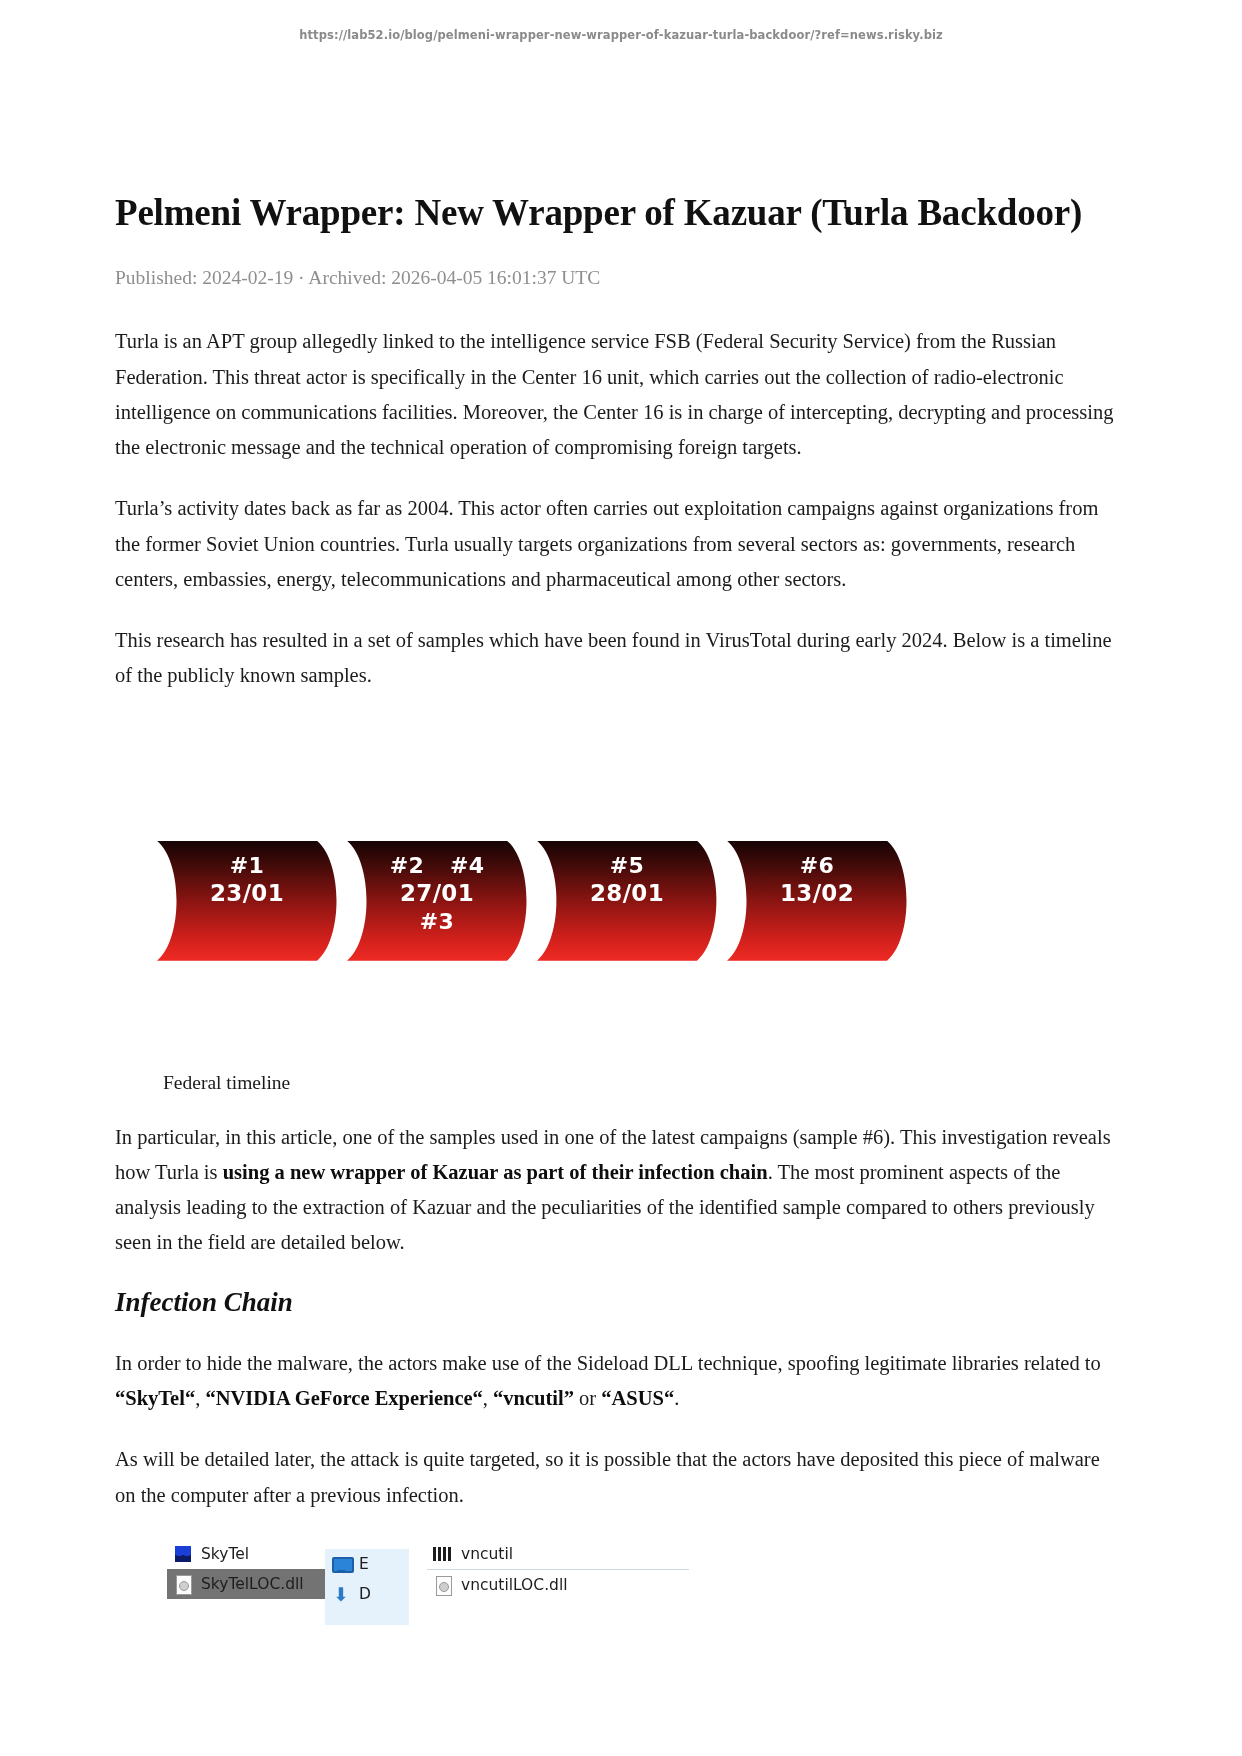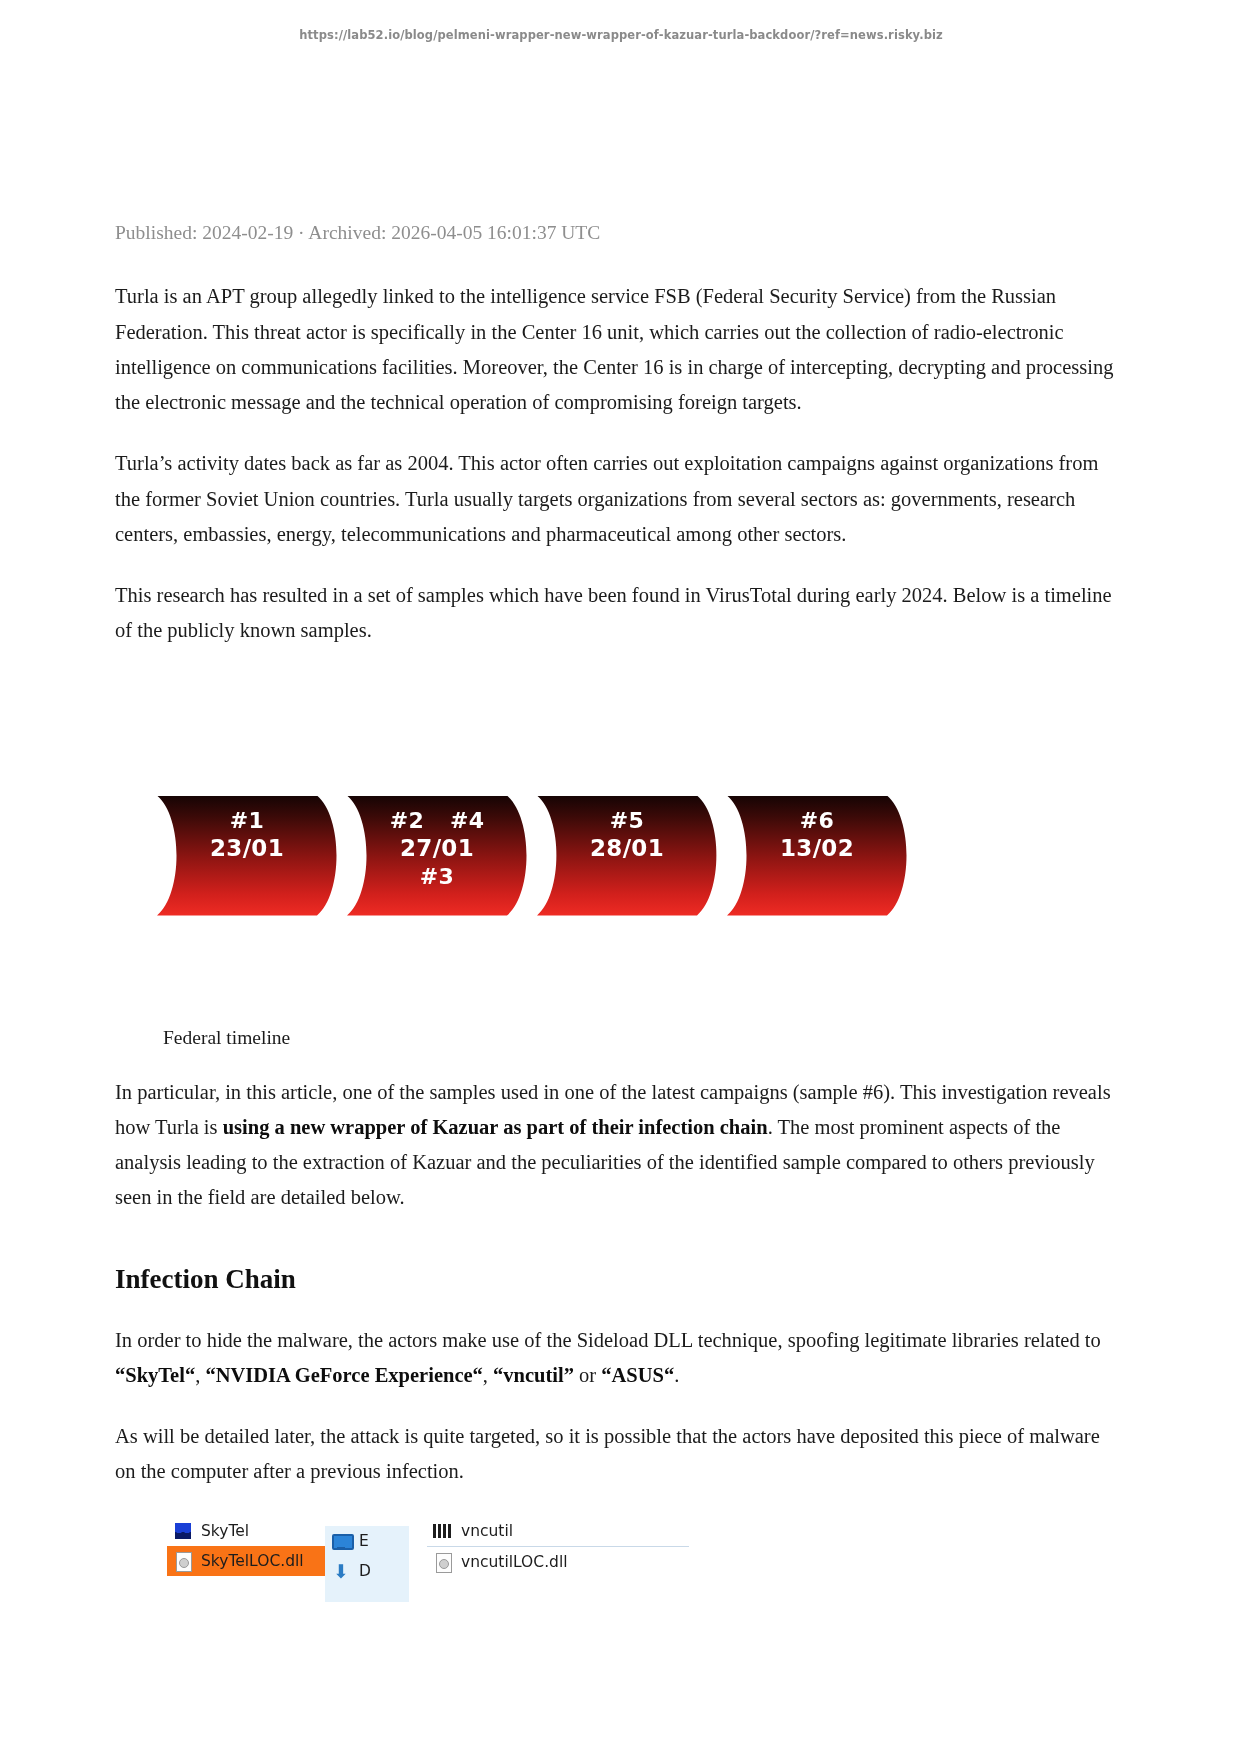--- a/index.html
+++ b/index.html
@@ -72,23 +72,24 @@
   p.body-text.first { margin-top: 34px; }
 
   p.body-text b, p.body-text strong {
     font-weight: bold;
     color: #0d0d0d;
   }
 
   h2.section-title {
     font-size: 27px;
     font-weight: bold;
-    margin: 46px 0 0 0;
+    margin: 24px 0 0 0;
     color: #111111;
     line-height: 1.3;
+    font-style: italic;
   }
 
   
   .figure-timeline {
     margin-top: 52px;
     height: 290px;
     position: relative;
   }
   .chevron-strip {
     position: absolute;
@@ -173,21 +174,21 @@
 
   .ex-row {
     display: flex;
     align-items: center;
     height: 30px;
     gap: 8px;
     padding-left: 6px;
     white-space: nowrap;
   }
   .ex-row.selected {
-    background: #f97316;
+    background: #737373;
   }
   .ex-underline {
     border-bottom: 1px solid #c9d9e8;
   }
   .ic {
     width: 20px; height: 20px;
     flex: 0 0 20px;
     display: inline-block;
     position: relative;
   }
@@ -262,20 +263,21 @@
 </style>
 </head>
 <body>
 
 <div class="page">
 
   <div class="archive-url">https://lab52.io/blog/pelmeni-wrapper-new-wrapper-of-kazuar-turla-backdoor/?ref=news.risky.biz</div>
 
   <div class="content">
 
+    <h1 class="doc-title">Pelmeni Wrapper: New Wrapper of Kazuar (Turla Backdoor)</h1>
 
     <div class="meta-line">Published: 2024-02-19 · Archived: 2026-04-05 16:01:37 UTC</div>
 
     <p class="body-text first">Turla is an APT group allegedly linked to the intelligence service FSB (Federal Security Service) from the Russian Federation. This threat actor is specifically in the Center 16 unit, which carries out the collection of radio-electronic intelligence on communications facilities. Moreover, the Center 16 is in charge of intercepting, decrypting and processing the electronic message and the technical operation of compromising foreign targets.</p>
 
     <p class="body-text">Turla’s activity dates back as far as 2004. This actor often carries out exploitation campaigns against organizations from the former Soviet Union countries. Turla usually targets organizations from several sectors as: governments, research centers, embassies, energy, telecommunications and pharmaceutical among other sectors.</p>
 
     <p class="body-text">This research has resulted in a set of samples which have been found in VirusTotal during early 2024. Below is a timeline of the publicly known samples.</p>
 
     <div class="figure-timeline">

